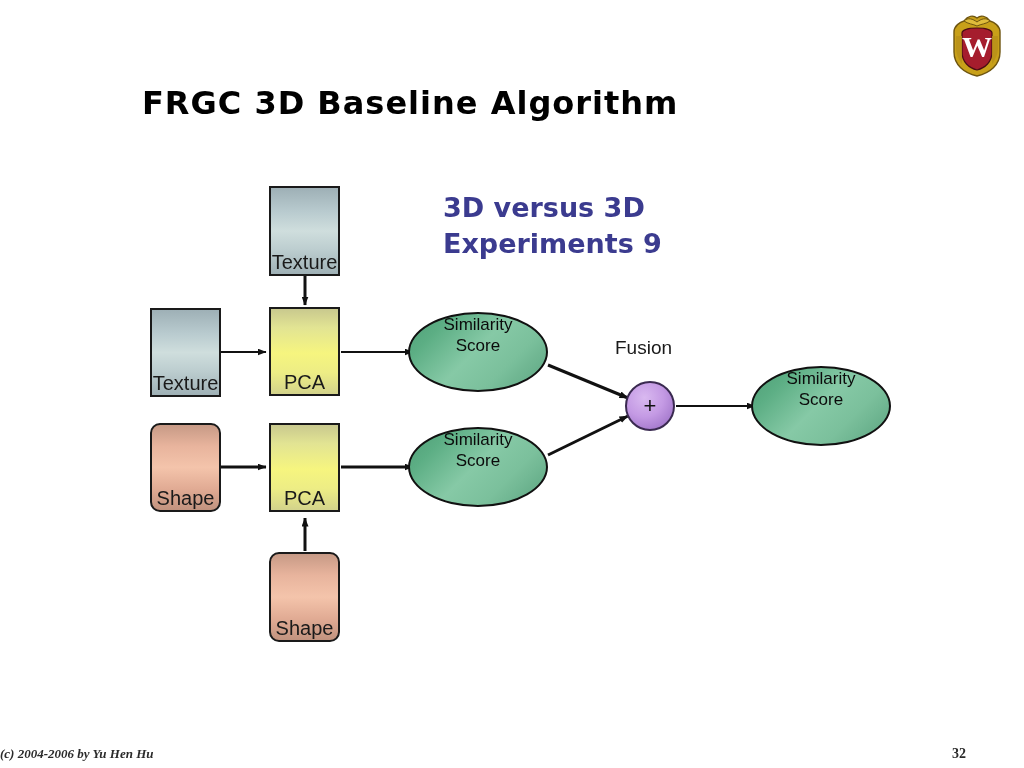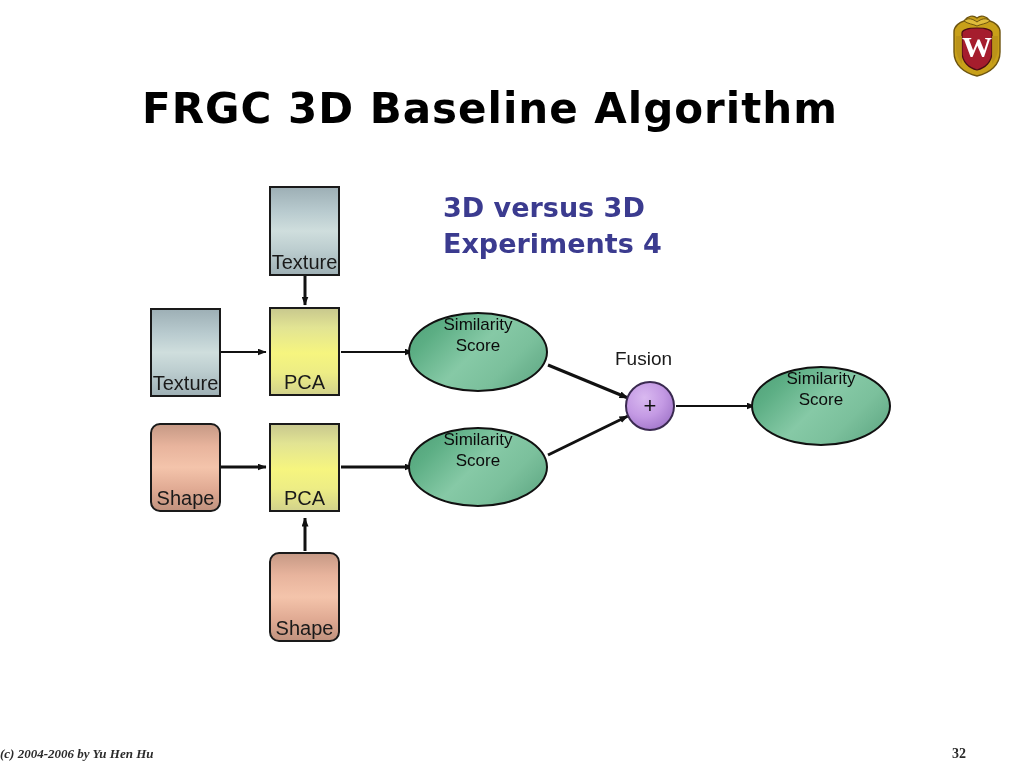--- a/index.html
+++ b/index.html
@@ -25,21 +25,21 @@
     height: 66px;
   }
 
   
   #title {
     position: absolute;
     left: 142px;
     top: 84px;
     width: 760px;
     font-family: "DejaVu Sans", sans-serif;
-    font-size: 42px;
+    font-size: 32px;
     font-weight: bold;
     letter-spacing: 1px;
     color: #000000;
     white-space: nowrap;
   }
 
   
   #subtitle {
     position: absolute;
     left: 443px;
@@ -112,21 +112,21 @@
         #d9b9f0 0%, #c49ae4 45%, #a97ed0 75%, #9569bd 100%);
     display: flex;
     align-items: center;
     justify-content: center;
     font-size: 22px;
     color: #111111;
   }
   #fusion-label {
     position: absolute;
     left: 615px;
-    top: 348px;
+    top: 337px;
     font-size: 19px;
     color: #1a1a1a;
     white-space: nowrap;
   }
 
   
   #connectors {
     position: absolute;
     left: 0;
     top: 0;
@@ -179,21 +179,21 @@
       <text x="31" y="45" text-anchor="middle" font-family="Liberation Serif, serif" font-size="30" font-weight="bold" fill="#ffffff">W</text>
 
       <path d="M10 24 L16 24 L16 52 C13 48 10 42 10 36 Z" fill="#b9911a" opacity="0.85"></path>
       <path d="M52 24 L46 24 L46 52 C49 48 52 42 52 36 Z" fill="#b9911a" opacity="0.85"></path>
     </svg>
   </div>
 
   <div id="title">FRGC 3D Baseline Algorithm</div>
 
   <div id="subtitle">3D versus 3D
-Experiments 4</div>
+Experiments 9</div>
 
   <svg id="connectors">
     <defs>
       <marker id="arrowhead" markerWidth="9" markerHeight="7" refX="8.5" refY="3.5" orient="auto" markerUnits="userSpaceOnUse">
         <polygon points="0 0, 9 3.5, 0 7" fill="#111111"></polygon>
       </marker>
     </defs>
 
     <line x1="305" y1="276" x2="305" y2="305" stroke="#111111" stroke-width="3" marker-end="url(#arrowhead)"></line>
 

